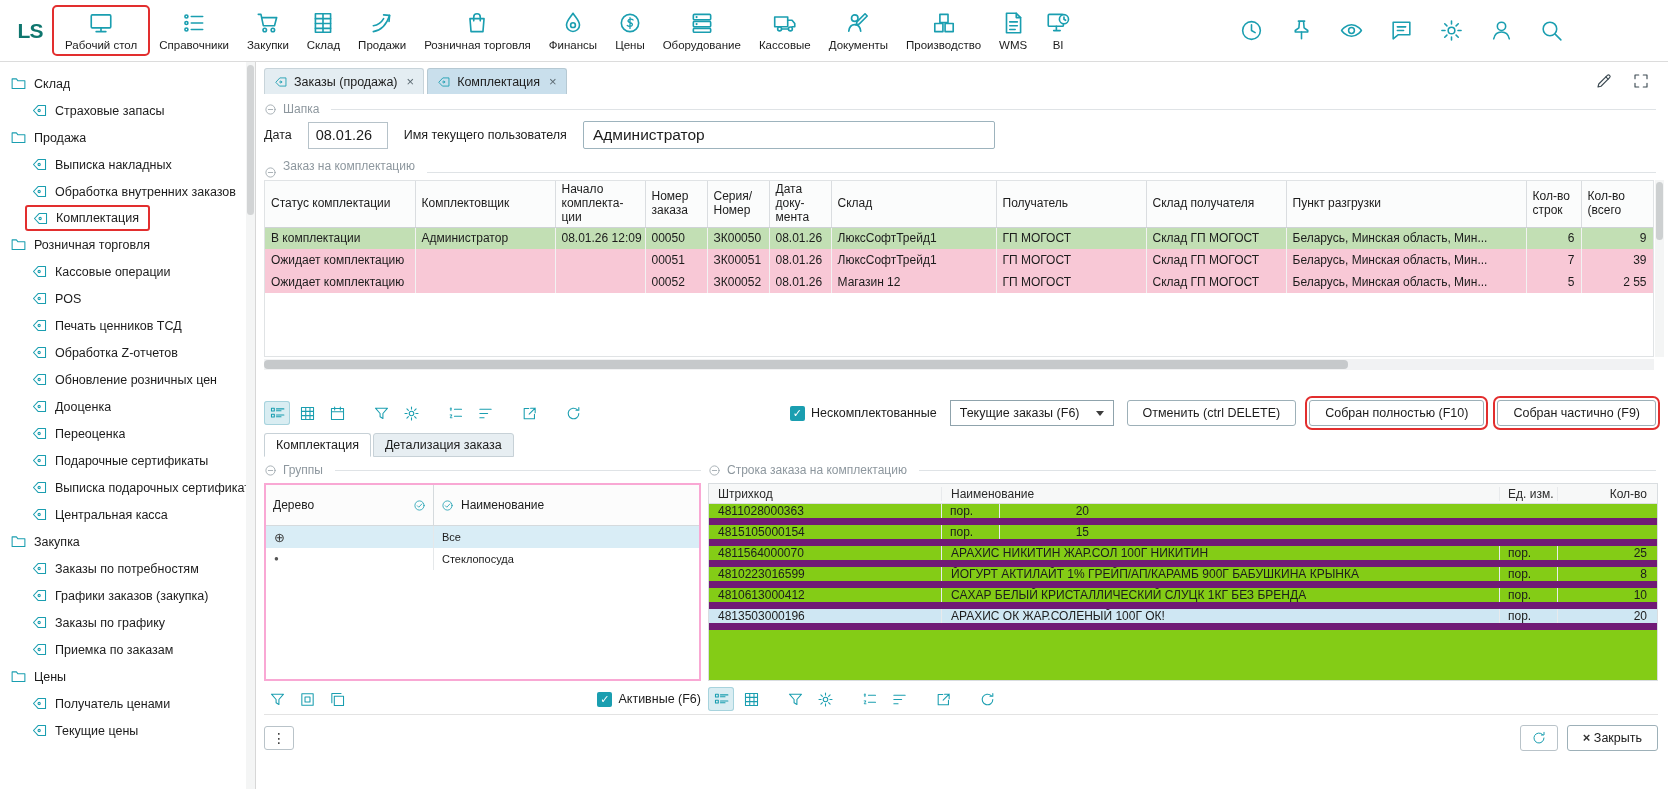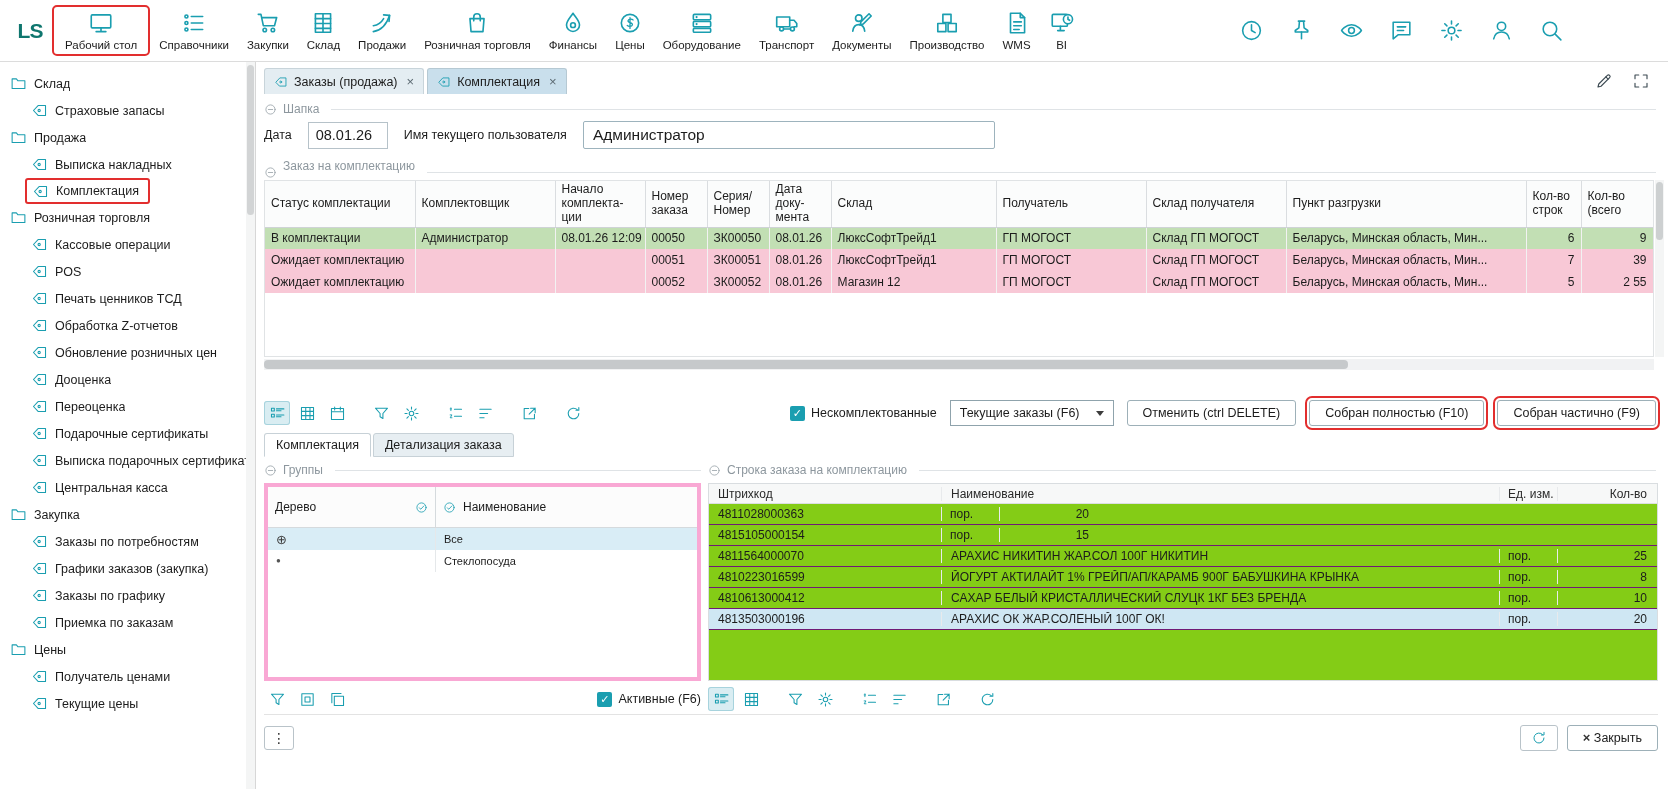--- a/index.html
+++ b/index.html
@@ -80,39 +80,39 @@
   .car{width:0;height:0;border-left:4px solid transparent;border-right:4px solid transparent;border-top:5px solid #3c3c3c}
   .btn{height:26px;border:1px solid #9db0b8;background:#fff;border-radius:3px;padding:0 15px;font-size:12.5px;display:flex;align-items:center;cursor:pointer;white-space:nowrap;font-family:inherit;color:var(--ink)}
   .btn.annotated{outline:2px solid var(--red);outline-offset:2px}
 
   .subtabs{position:absolute;top:371px;left:8px;display:flex;gap:2px}
   .stab{height:24px;padding:0 11px;display:flex;align-items:center;font-size:12.5px;border:1px solid #c7d1d7;border-radius:3px 3px 0 0;background:#e7eef2;cursor:pointer}
   .stab.active{background:#fff;border-bottom-color:#fff}
 
   
   .gh-groups{top:401px;left:8px;right:auto;width:437px}
-  .gtable{position:absolute;top:421px;left:8px;width:437px;height:198px;border:4px solid #f9a8d4;background:#fff;overflow:hidden}
+  .gtable{position:absolute;top:421px;left:8px;width:437px;height:198px;border:2px solid #f9a8d4;background:#fff;overflow:hidden}
   .gt-head{display:flex;height:41px;border-bottom:1px solid #d5dadd;background:#fcfcfc}
   .gt-hc1{width:168px;border-right:1px solid #d5dadd;display:flex;align-items:center;justify-content:space-between;padding:0 7px}
   .gt-hc2{flex:1;display:flex;align-items:center;gap:7px;padding:0 7px}
   .gt-head .ic{width:13px;height:13px;color:var(--teal);cursor:pointer;flex:none}
   .gt-row{display:flex;height:22px;align-items:center;cursor:pointer}
   .gt-row.sel{background:var(--sel-row2)}
   .gt-c1{width:168px;height:100%;display:flex;align-items:center;padding:0 8px;border-right:1px solid #e5e8ea}
   .gt-c2{flex:1;padding:0 8px;font-size:11px}
   .tree-glyph{font-size:13px;color:#3c3c3c;line-height:1}
   .dot-glyph{font-size:8px;color:#555;line-height:1}
   .gfooter{position:absolute;top:625px;left:8px;width:437px;display:flex;align-items:center;gap:4px}
 
   
   .gh-lines{top:401px;left:452px}
   .ltable{position:absolute;top:421px;left:452px;right:10px;height:198px;border:1px solid #d9dde0;background:#84cc16;overflow:hidden}
   .lt-head{display:flex;height:20px;background:#f7f8f8;border-bottom:1px solid #dcdfe1;align-items:center}
   .lt-head > div{font-size:12px;color:#2a2a2a}
-  .lt-row{display:flex;height:21px;align-items:center;border-bottom:1px solid #701a75;cursor:pointer}
+  .lt-row{display:flex;height:21px;align-items:center;border-bottom:7px solid #701a75;cursor:pointer}
   .lt-row.sel{background:var(--sel-row)}
   .lc-bar{width:232px;padding:0 9px;white-space:nowrap;overflow:hidden}
   .lc-name{flex:1;padding:0 9px;white-space:nowrap;overflow:hidden;border-left:1px solid #e8eaec}
   .lc-unit{width:58px;padding:0 8px;border-left:1px solid #e8eaec;white-space:nowrap}
   .lc-qty{width:100px;padding:0 10px;text-align:right;border-left:1px solid #e8eaec;white-space:nowrap}
   .lfooter{position:absolute;top:625px;left:452px;display:flex;align-items:center;gap:4px}
 
   
   .bottombar{position:absolute;top:652px;left:8px;right:10px;height:40px;border-top:1px solid #e3e3e3;display:flex;align-items:center;padding-top:6px}
   .dots-btn{width:30px;height:24px;border:1px solid #b9c3c9;border-radius:3px;display:flex;align-items:center;justify-content:center;font-size:14px;color:#333;cursor:pointer;background:#fff}
@@ -341,21 +341,21 @@
   <div class="ritem">
     <svg class="ic">
         <use href="#i-server"></use>
       </svg>
     <span class="rlabel">Оборудование</span>
   </div>
   <div class="ritem">
     <svg class="ic">
         <use href="#i-truck"></use>
       </svg>
-    <span class="rlabel">Транспорт</span>
+    <span class="rlabel">Кассовые</span>
   </div>
   <div class="ritem">
     <svg class="ic">
         <use href="#i-docuser"></use>
       </svg>
     <span class="rlabel">Документы</span>
   </div>
   <div class="ritem">
     <svg class="ic">
         <use href="#i-boxes"></use>
@@ -417,20 +417,26 @@
       <svg class="ic">
         <use href="#i-folder"></use>
       </svg>
       <span class="slabel">Продажа</span>
     </div>
   <div class="snode child">
       <svg class="ic">
         <use href="#i-tag"></use>
       </svg>
       <span class="slabel">Выписка накладных</span>
+    </div>
+  <div class="snode child">
+      <svg class="ic">
+        <use href="#i-tag"></use>
+      </svg>
+      <span class="slabel">Обработка внутренних заказов</span>
     </div>
   <div class="snode child annotated">
       <svg class="ic">
         <use href="#i-tag"></use>
       </svg>
       <span class="slabel">Комплектация</span>
     </div>
   <div class="snode">
       <svg class="ic">
         <use href="#i-folder"></use>

